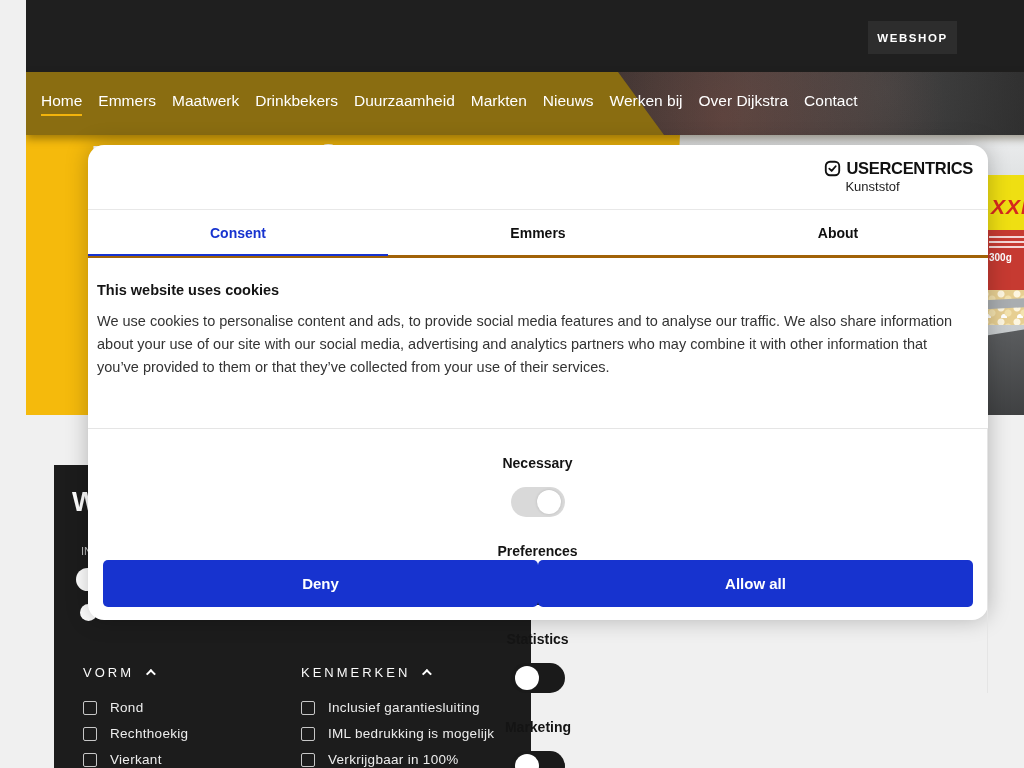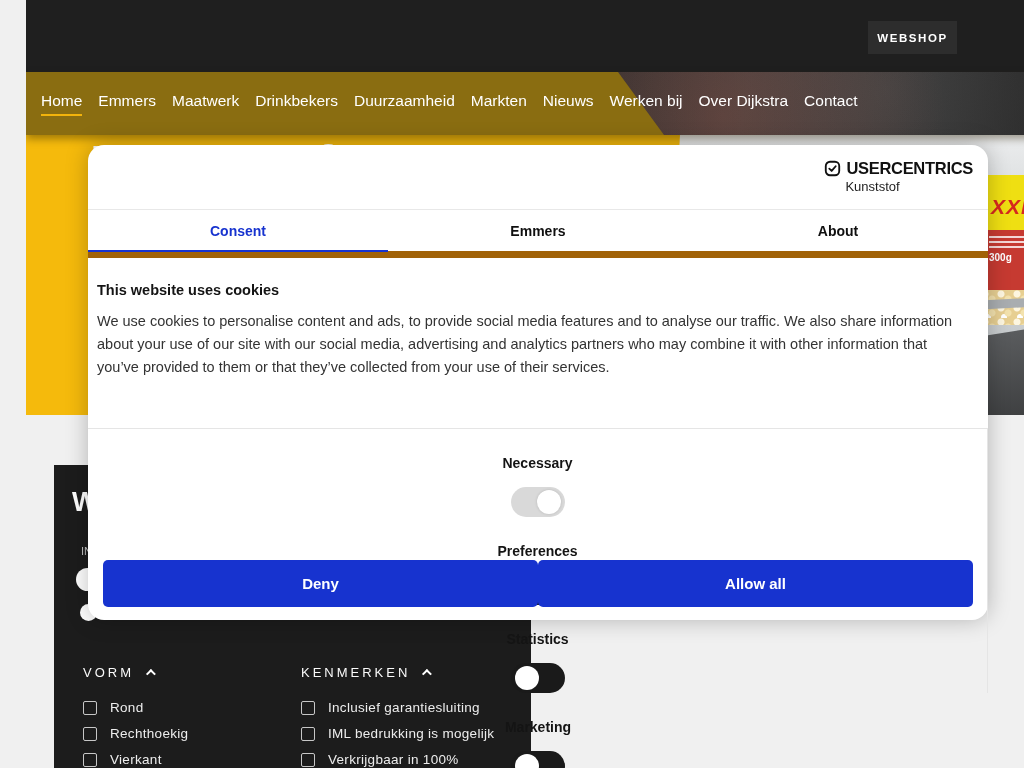--- a/index.html
+++ b/index.html
@@ -68,21 +68,21 @@
 
   
   .modal { position:absolute; left:62px; top:145px; width:900px; height:475px; background:#fff; z-index:10;
     border-radius:16px; box-shadow:0 0 22px rgba(0,0,0,.25); }
   .modal-header { position:relative; height:64px; }
   .brand { position:absolute; right:15px; top:14px; }
   .brand-row { display:flex; align-items:center; gap:5px; }
   .brand-name { font-size:16.5px; font-weight:800; letter-spacing:-.3px; color:#111; }
   .brand-product { font-size:13px; color:#1d1d1d; margin:1px 0 0 21px; }
   .tabs { position:absolute; left:0; top:64px; width:100%; height:49px; display:flex;
-    border-top:1px solid #e8e8e8; border-bottom:7px solid #a16207; }
+    border-top:1px solid #e8e8e8; border-bottom:3px solid #a16207; }
   .tab { flex:1; display:flex; align-items:center; justify-content:center; font-size:14px; font-weight:700;
     color:#0f0f0f; cursor:pointer; position:relative; }
   .tab.active { color:#1733cf; }
   .tab.active:after { content:""; position:absolute; left:0; bottom:-1px; width:100%; height:2px; background:#1733cf; }
   .modal-content { padding:0 9px; }
   .modal-heading { margin-top:24px; font-size:14.5px; font-weight:700; color:#141414; }
   .modal-desc { margin-top:12px; font-size:14.5px; line-height:23px; color:#333; max-width:872px; }
   .categories { position:absolute; left:0; top:283px; width:100%; height:112px; border-top:1px solid #e5e5e5; display:flex;flex-direction:column; }
   .category { flex:1; border-right:1px solid #e5e5e5; text-align:center; }
   .category:last-child { border-right:none; }

